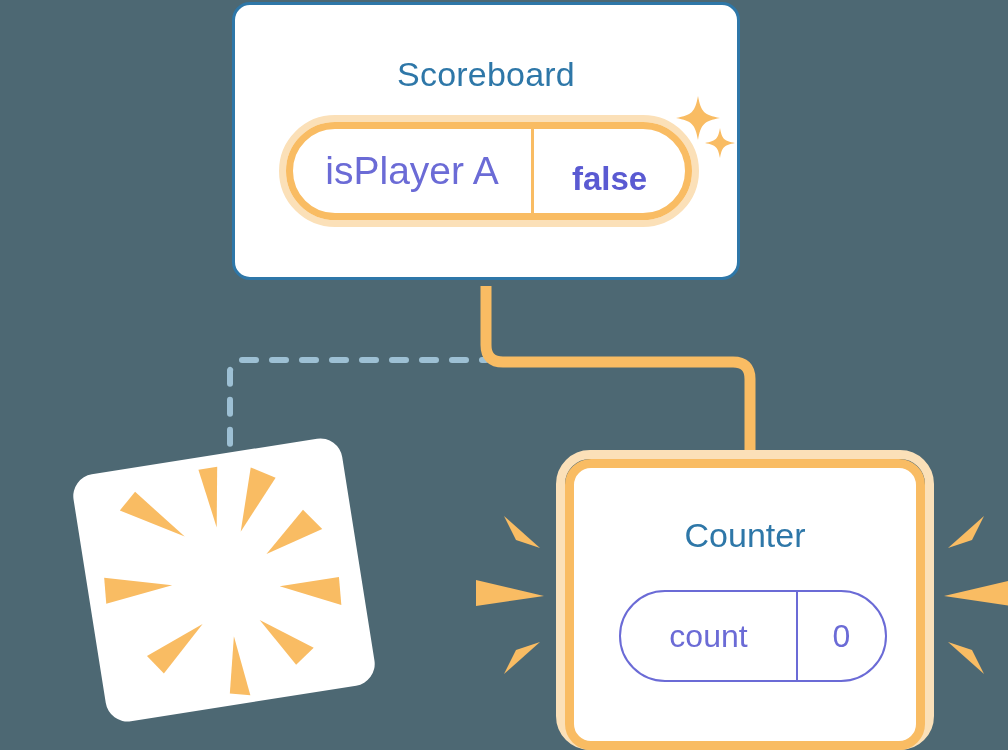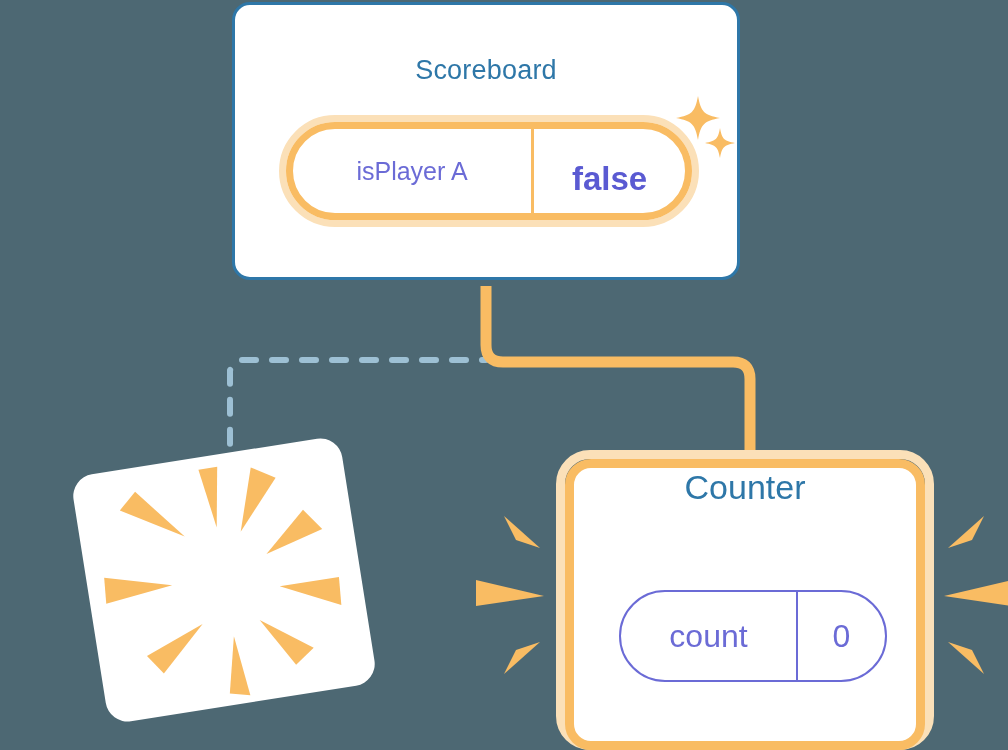--- a/index.html
+++ b/index.html
@@ -34,21 +34,21 @@
     width: 508px;
     height: 278px;
     background: #ffffff;
     border: 3px solid #2e77a8;
     border-radius: 18px;
     box-sizing: border-box;
   }
   .card-title {
     text-align: center;
     color: #2e77a8;
-    font-size: 27px;
+    font-size: 34px;
     letter-spacing: 0.2px;
     margin-top: 50px;
   }
 
   
   .pill-glow {
     position: absolute;
     left: 44px;
     top: 110px;
     width: 420px;
@@ -69,21 +69,21 @@
     background: #ffffff;
     display: flex;
     align-items: stretch;
   }
   .pill-orange .pill-key {
     flex: 0 0 238px;
     display: flex;
     align-items: center;
     justify-content: center;
     color: #6b6bd6;
-    font-size: 25px;
+    font-size: 39px;
     text-align: center;
   }
   .pill-orange .pill-divider {
     width: 3px;
     background: #f9bc63;
     margin: -7px 0;
   }
   .pill-orange .pill-val {
     flex: 1 1 auto;
     display: flex;
@@ -124,20 +124,21 @@
     height: 291px;
     background: #ffffff;
     border: 9px solid #f9bc63;
     border-radius: 26px;
     box-sizing: border-box;
   }
   .counter-title {
     text-align: center;
     color: #2e77a8;
     font-size: 34px;
+    margin-top: 48px;
   }
   .pill-purple {
     position: absolute;
     left: 45px;
     top: 122px;
     width: 268px;
     height: 92px;
     border: 2px solid #6b6bd6;
     border-radius: 46px;
     box-sizing: border-box;

